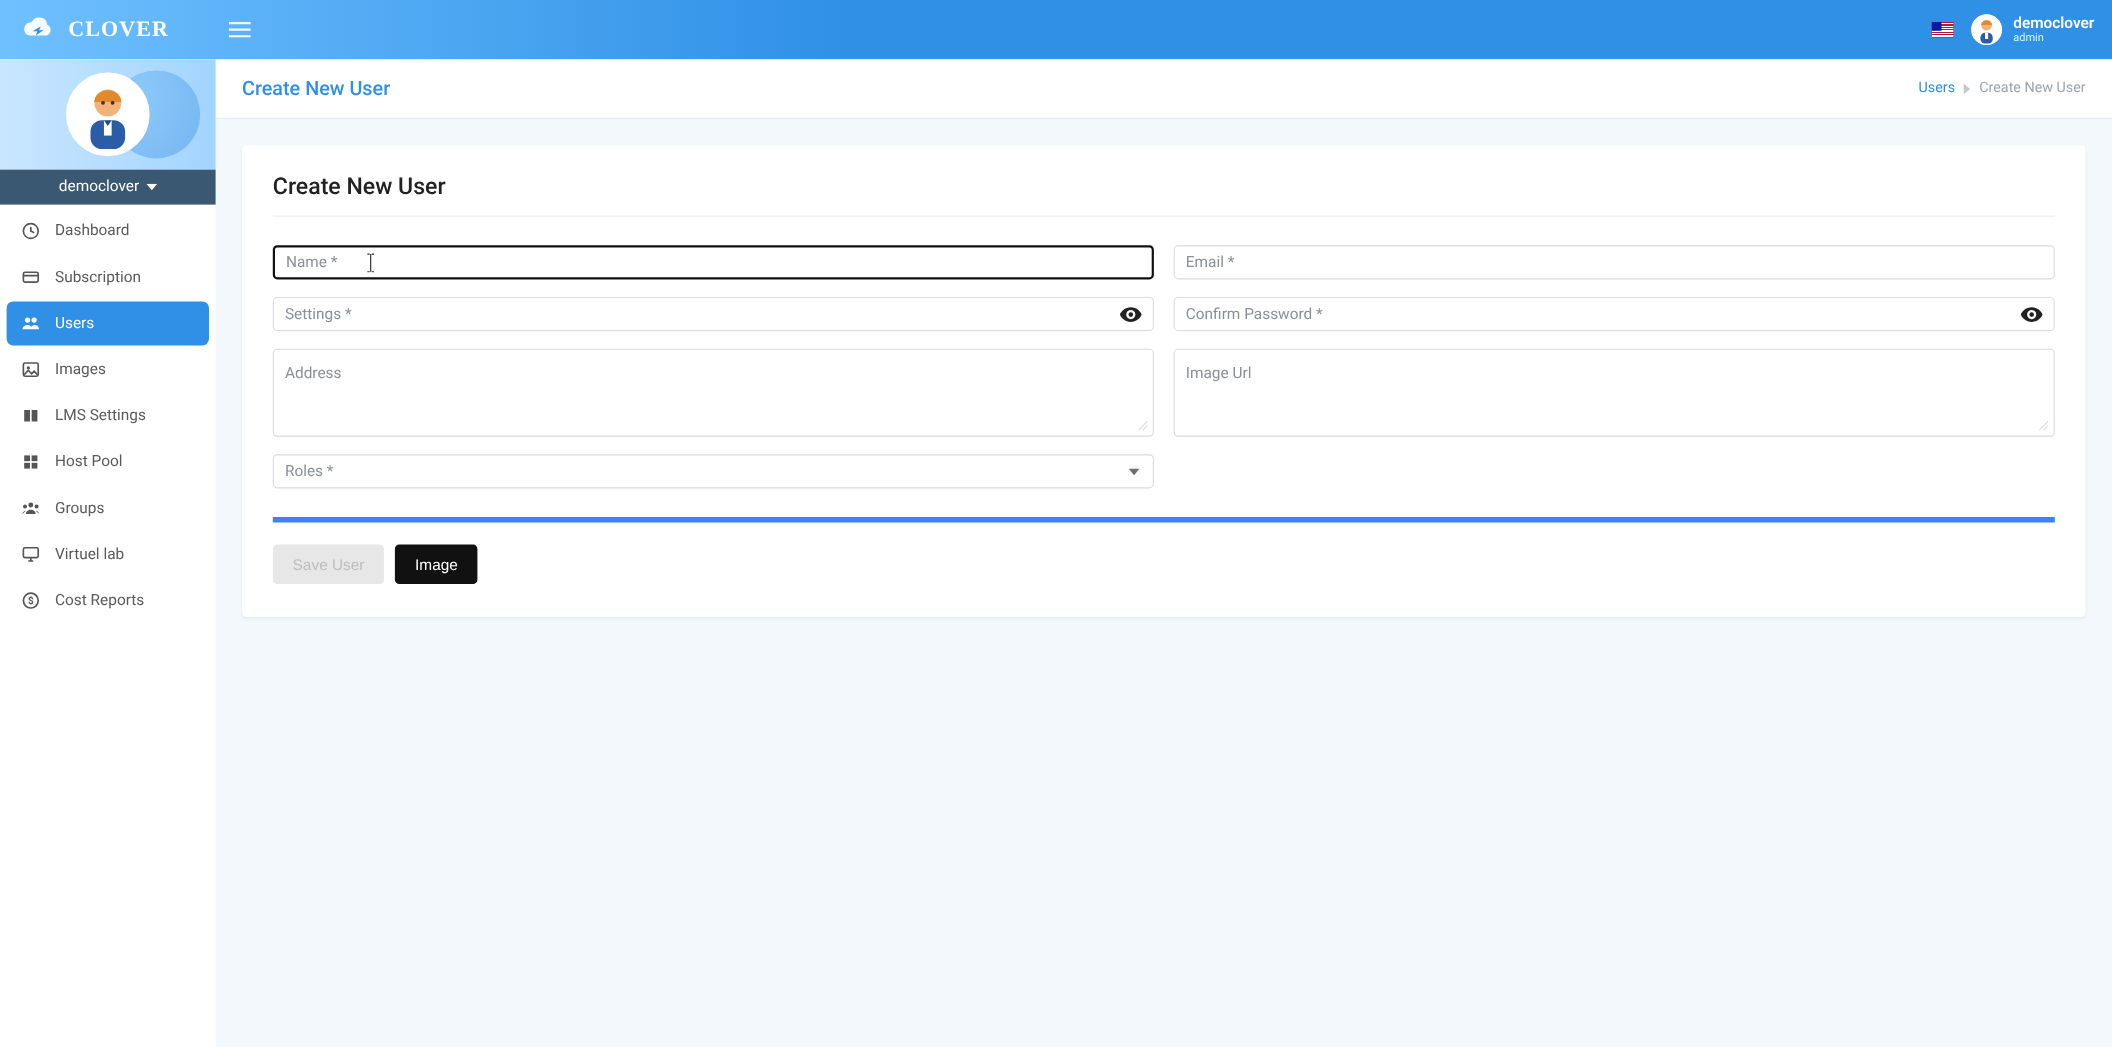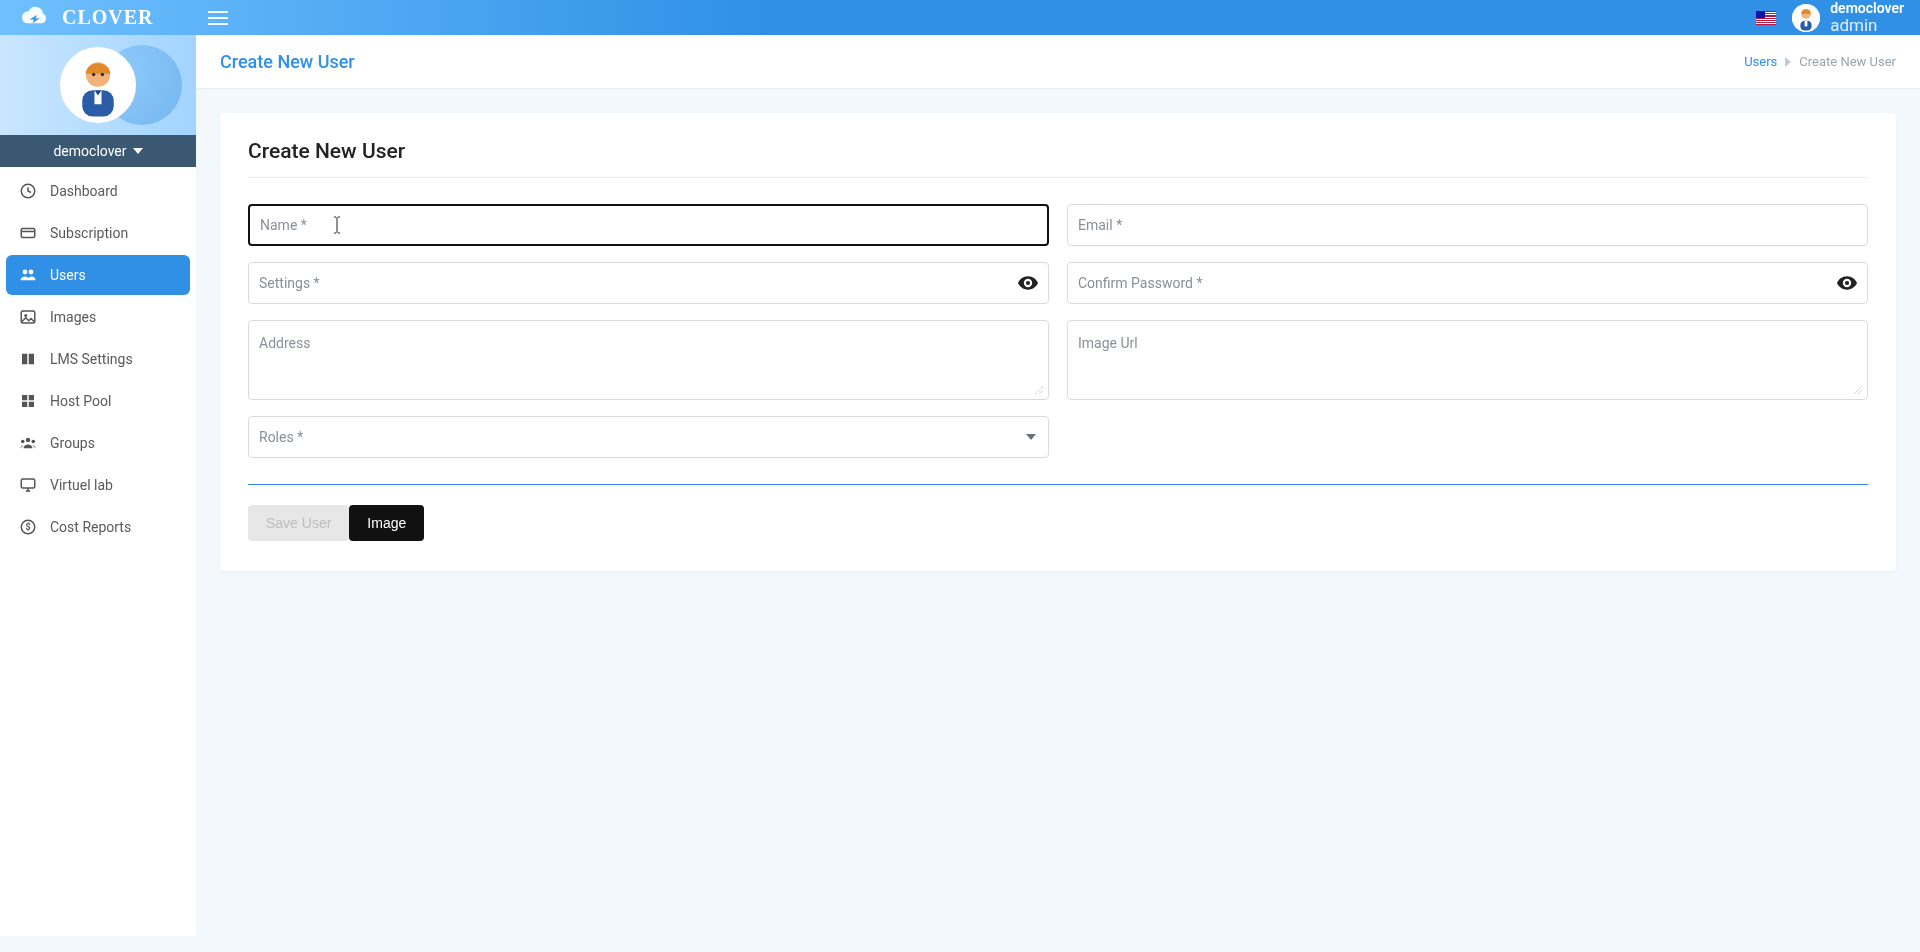--- a/index.html
+++ b/index.html
@@ -5,21 +5,21 @@
   * { box-sizing: border-box; margin: 0; padding: 0; }
   body {
     font-family: -apple-system, BlinkMacSystemFont, "Segoe UI", Roboto, Helvetica, Arial, sans-serif;
     background: #f3f8fc;
     color: #333;
     font-size: 14px;
   }
 
   
   .header {
-    height: 35px;
+    height: 54px;
     background: linear-gradient(90deg, #6fc0ff 0%, #2f90e6 40%, #2f90e6 100%);
     display: flex;
     align-items: center;
     padding: 0 16px;
     color: #fff;
   }
   .logo-wrap { display: flex; align-items: center; gap: 10px; width: 180px; }
   .logo-mark {
     width: 36px; height: 28px; position: relative;
   }
@@ -30,21 +30,21 @@
   .flag { width: 20px; height: 14px; display: inline-block; position: relative; background:#b31942; overflow:hidden; }
   .flag::after{content:"";position:absolute;inset:0;background:repeating-linear-gradient(#b31942 0 1.1px,#fff 1.1px 2.2px);}
   .flag::before{content:"";position:absolute;left:0;top:0;width:9px;height:7.5px;background:#0a17a7;z-index:2;}
   .avatar-sm {
     width: 28px; height: 28px; border-radius: 50%; background:#fff;
     display:flex;align-items:center;justify-content:center;overflow:hidden;
   }
   .userbox { display:flex; align-items:center; gap:10px; }
   .user-meta {display:flex;flex-direction:column;line-height:1.15;}
   .user-meta .name{font-weight:600;}
-  .user-meta .role{font-size:17px;opacity:.85;}
+  .user-meta .role{font-size:10px;opacity:.85;}
 
   
   .shell { display:flex; min-height: calc(100vh - 51px); }
   .sidebar { width: 196px; background:#fff; display:flex; flex-direction:column; }
   .profile-band {
     height: 100px;
     background: linear-gradient(90deg,#c9e6ff,#a2d4ff);
     display:flex; align-items:center; justify-content:center;
     position:relative;
   }
@@ -88,35 +88,35 @@
     margin:24px;background:#fff;border-radius:4px;
     box-shadow:0 1px 3px rgba(20,40,80,.06);
     padding:26px 28px 30px;
   }
   .card h2{font-size:21px;font-weight:500;color:#222;margin-bottom:14px;}
   .card hr{border:none;border-top:1px solid #ececec;margin-bottom:26px;}
 
   .grid{display:grid;grid-template-columns:1fr 1fr;gap:16px 18px;}
   .field{
     position:relative;border:1px solid #d7dbe0;border-radius:4px;
-    height:42px;background:#fff;
+    height:31px;background:#fff;
   }
   .field.focused{border:2px solid #111;}
   .field .label{
     position:absolute;left:10px;top:50%;transform:translateY(-50%);
     color:#8a8f98;font-size:14px;pointer-events:none;
   }
   .field.textarea{height:80px;}
   .field.textarea .label{top:14px;transform:none;}
   .field .resize{
     position:absolute;right:4px;bottom:4px;opacity:.35;
   }
   .field .eye{position:absolute;right:10px;top:50%;transform:translateY(-50%);color:#222;}
   .field .chevron{position:absolute;right:12px;top:50%;transform:translateY(-50%);color:#6b6f76;}
-  .actions{display:flex;margin-top:26px;border-top:1px solid #3b82f6;padding-top:20px;}
+  .actions{display:flex;gap:10px;margin-top:26px;border-top:5px solid #3b82f6;padding-top:20px;}
   .btn{border:none;border-radius:4px;padding:10px 18px;font-size:14px;cursor:pointer;}
   .btn-primary{background:#e7e7e7;color:#bdbdbd;cursor:not-allowed;}
   .btn-dark{background:#111;color:#fff;}
   .text-cursor{position:absolute;left:82px;top:50%;transform:translateY(-50%);color:#222;}
   svg{display:block;}
 </style>
 </head>
 <body>
 
 <div class="header">

